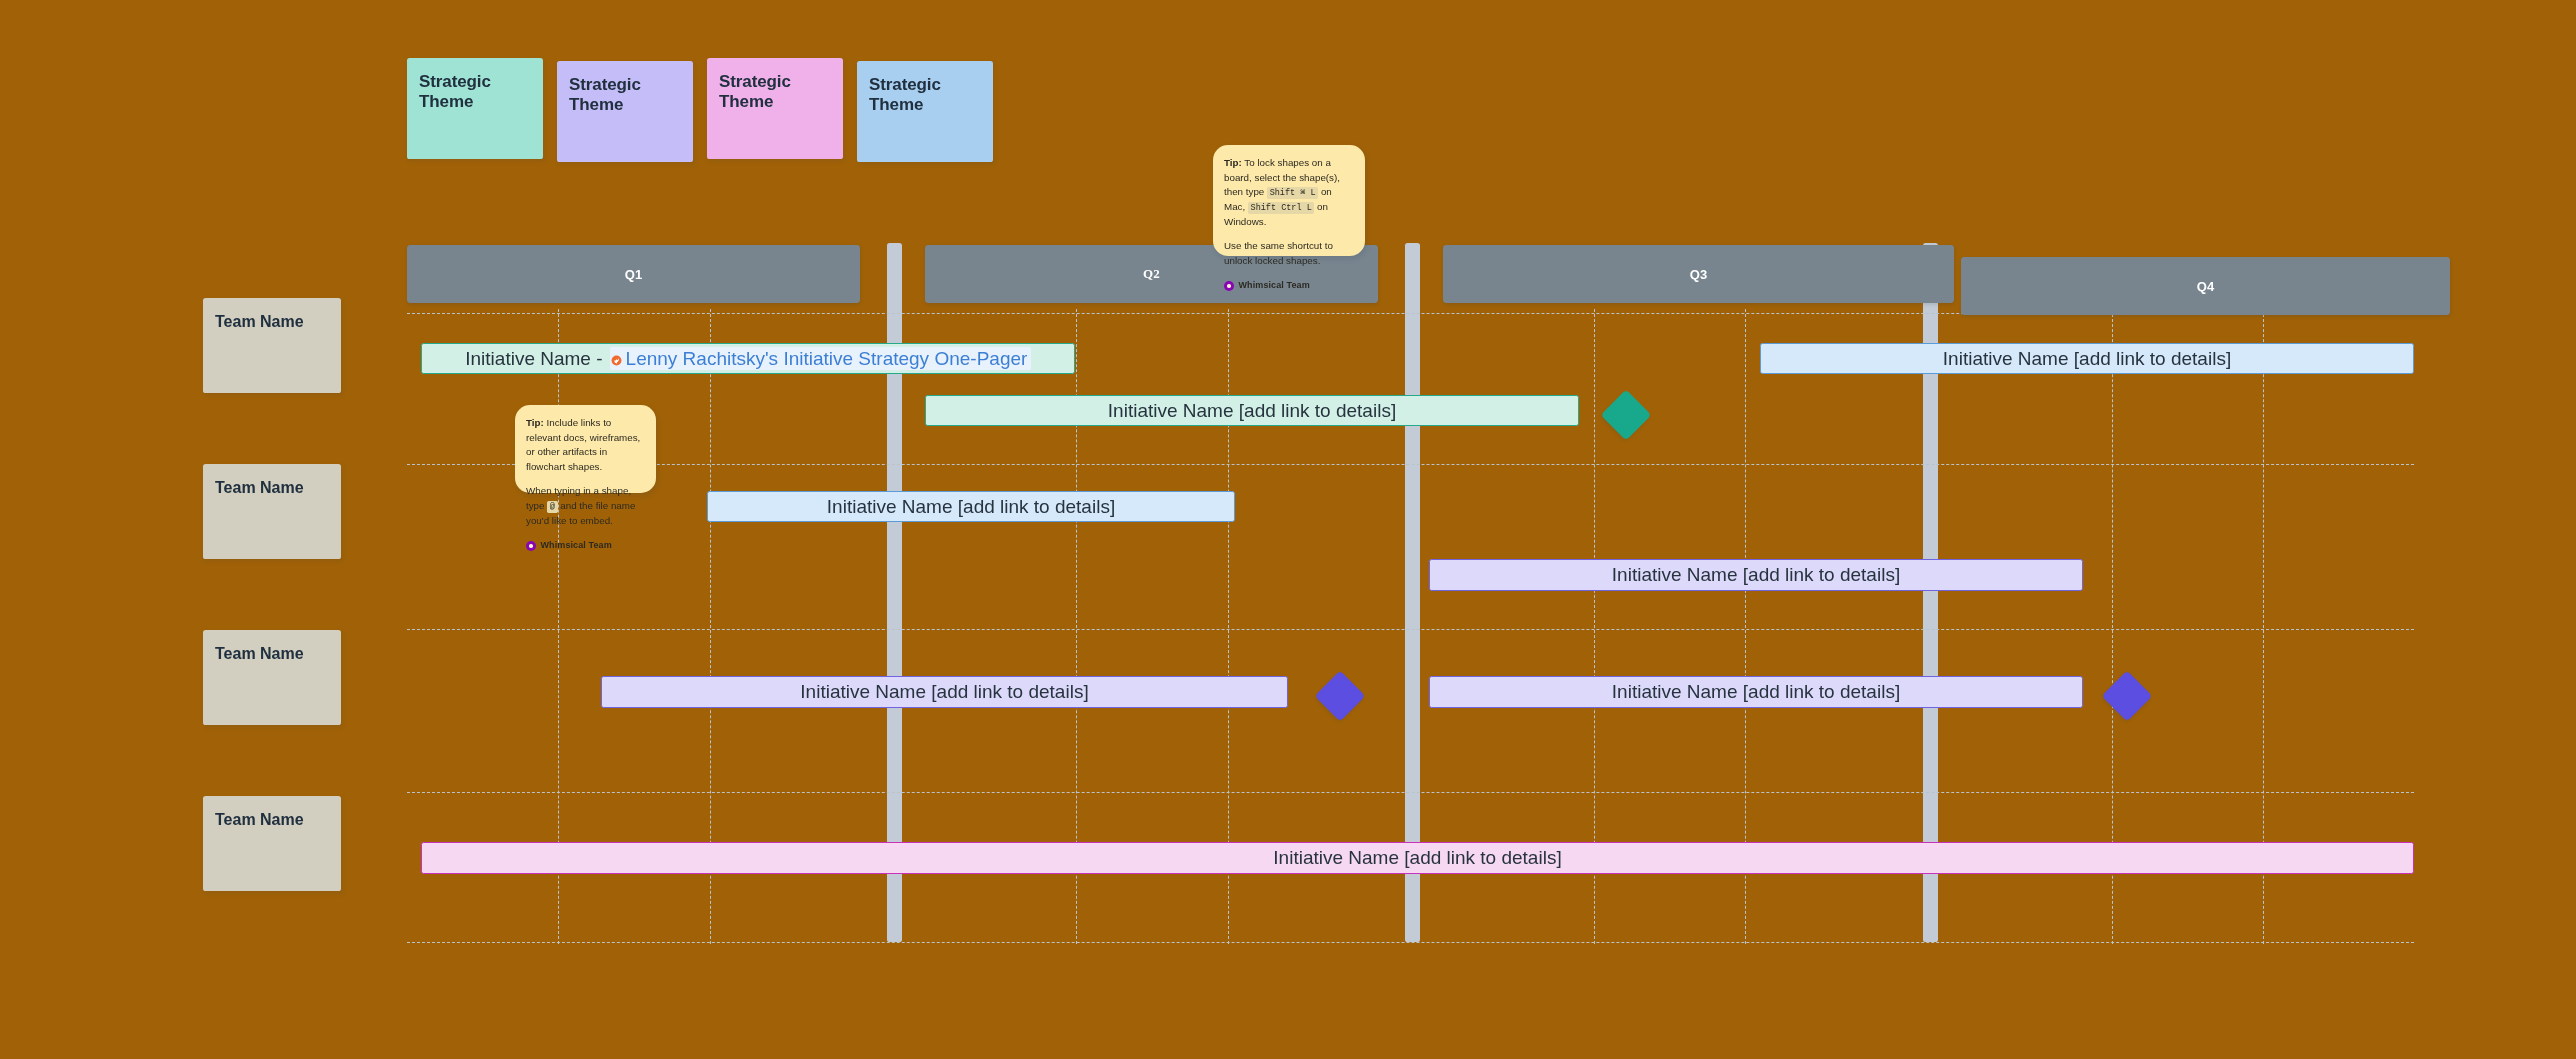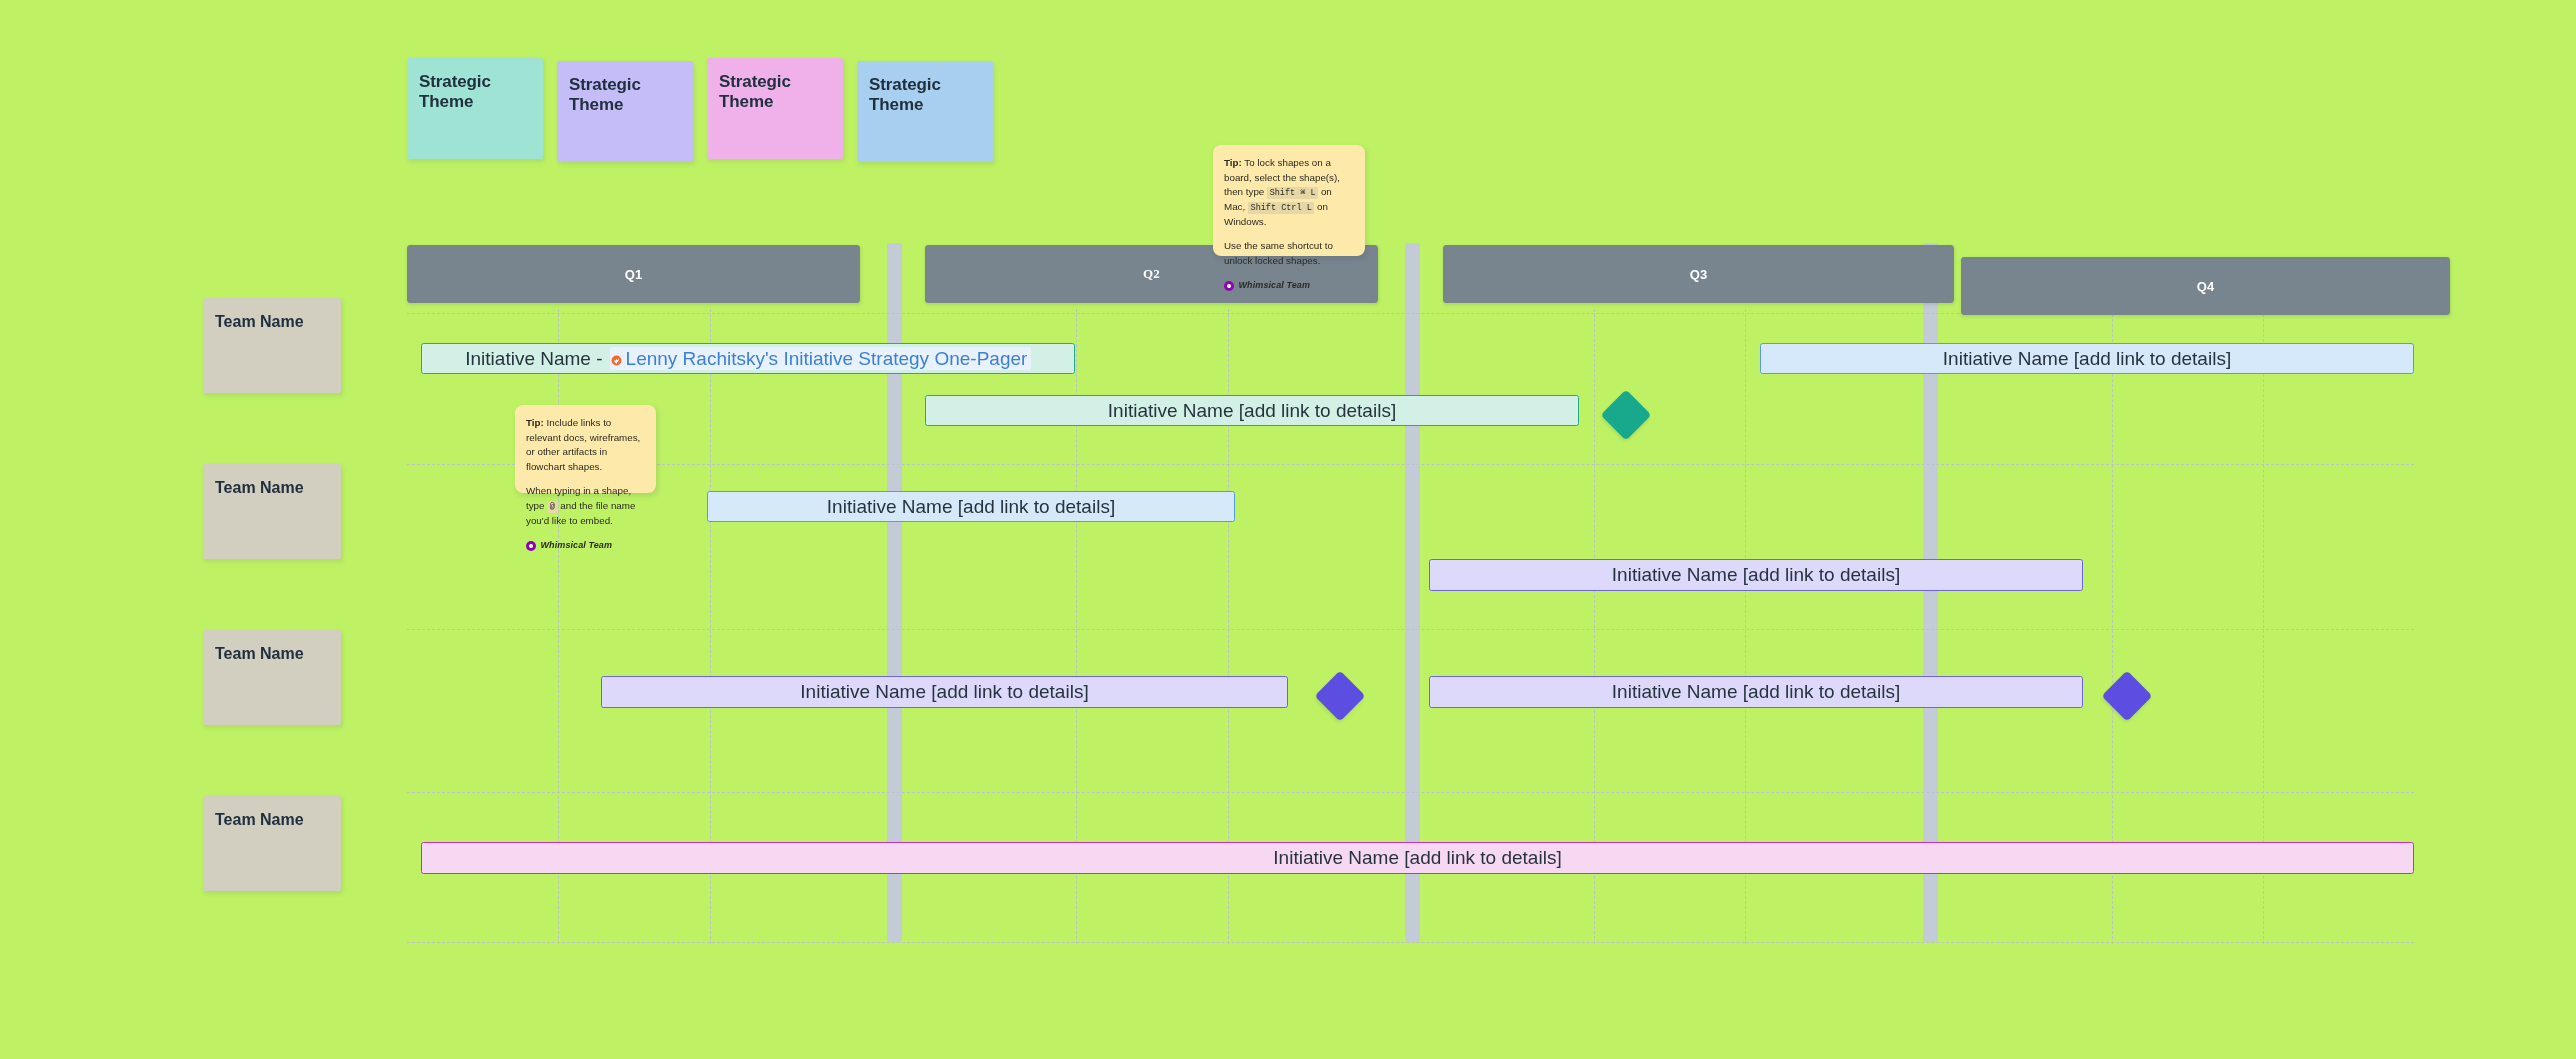--- a/index.html
+++ b/index.html
@@ -9,21 +9,21 @@
     background: #eef2f5;
   }
   body {
     font-family: "Liberation Sans", sans-serif;
     -webkit-font-smoothing: antialiased;
   }
   #board {
     position: relative;
     width: 2576px;
     height: 1060px;
-    background: #bef264;
+    background: #a16207;
     overflow: hidden;
   }
 
   
   .theme-card {
     position: absolute;
     box-sizing: border-box;
     border-radius: 2.6px;
     box-shadow: 1.7px 2.6px 4.3px rgba(40,55,70,0.10);
     padding: 13.6px 12px 0 12px;
@@ -134,21 +134,21 @@
     box-shadow: 0.9px 1.7px 3.4px rgba(40,55,70,0.14);
   }
   .diamond-teal   { background: #18a98c; }
   .diamond-purple { background: #5b4ee0; }
 
   
   .sticky {
     position: absolute;
     box-sizing: border-box;
     background: #fde9a9;
-    border-radius: 8px;
+    border-radius: 15px;
     box-shadow: 1.7px 2.6px 5.1px rgba(40,55,70,0.13);
     padding: 11px 11px 8.5px 11px;
     font-size: 9.8px;
     line-height: 1.5;
     color: #2c2a22;
   }
   .sticky p { margin: 0 0 9.4px 0; }
   .sticky p:last-of-type { margin-bottom: 0; }
   .sticky b { font-weight: bold; }
   .kbd {
@@ -158,21 +158,20 @@
     padding: 0.9px 2.6px;
     font-size: 8.5px;
     color: #2c2a22;
     white-space: nowrap;
   }
   .sticky-author {
     display: flex;
     align-items: center;
     gap: 4.3px;
     margin-top: 11px;
-    font-style: italic;
   }
   .author-avatar {
     width: 10.2px;
     height: 10.2px;
     border-radius: 50%;
     background: #8a05b5;
     display: inline-flex;
     align-items: center;
     justify-content: center;
     flex: none;

